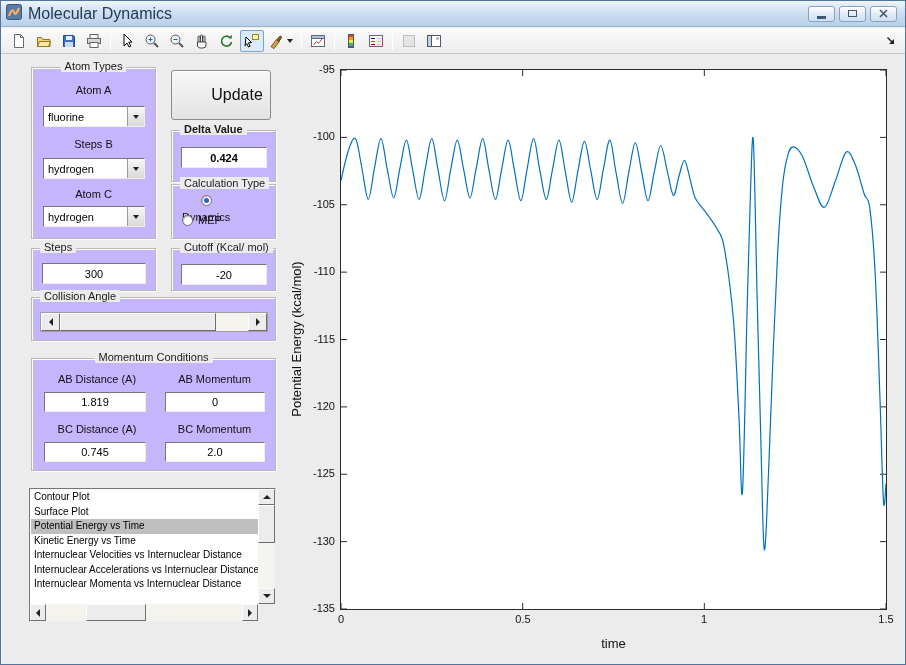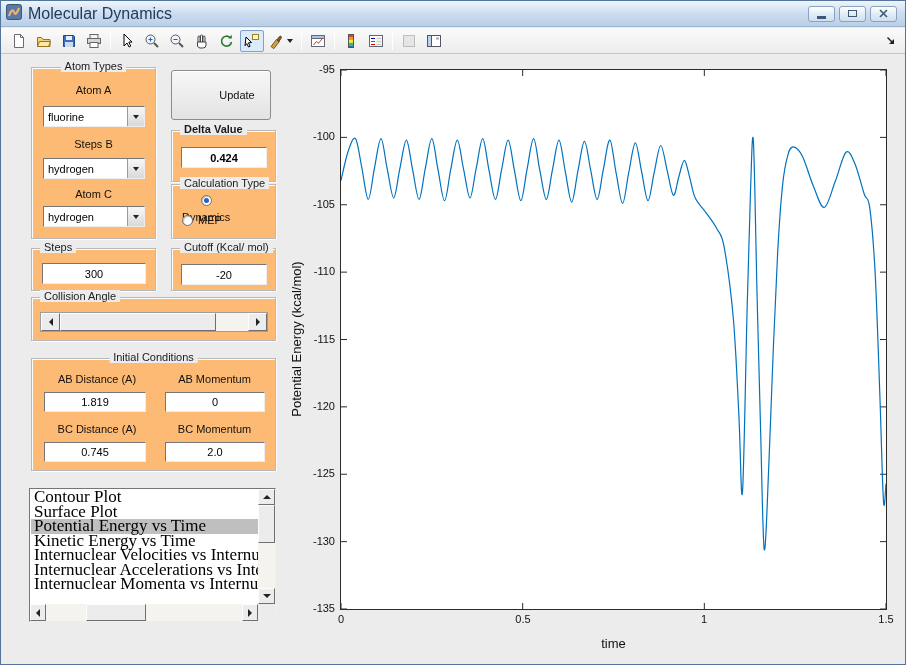--- a/index.html
+++ b/index.html
@@ -30,39 +30,39 @@
   .tool.wide{ width:32px; gap:2px; }
   .tool.pressed{ border-color:#7da2ce; background:#dcebfb; }
   .tool.disabled{ opacity:.5; filter:grayscale(1); }
   .tool-sep{ width:1px; height:18px; background:#c2c2c2; border-right:1px solid #fff; margin:0 3px; }
   .caret-down{ width:0; height:0; border-left:3px solid transparent;
     border-right:3px solid transparent; border-top:4px solid #222; }
   .dock-arrow{ margin-left:auto; margin-right:2px; display:flex; align-items:center; }
 
   
   .panel{ position:absolute; border:1px solid #b9b9b9;
-    box-shadow:inset 1px 1px 0 #fdfdfd, 1px 1px 0 #fdfdfd; background:#fdba74; }
+    box-shadow:inset 1px 1px 0 #fdfdfd, 1px 1px 0 #fdfdfd; background:#c4b5fd; }
   .panel-title{ position:absolute; top:-8px; left:8px; background:#ececec;
     padding:0 4px; font-size:11px; color:#1b1b1b; white-space:nowrap; }
   .panel-title.centered{ left:50%; transform:translateX(-50%); }
   .ctl-label{ position:absolute; font-size:11px; color:#111; text-align:center; }
 
   .edit{ position:absolute; background:#fff; border:1px solid;
     border-color:#767676 #eee #eee #767676; font-size:11px; color:#000;
     display:flex; align-items:center; justify-content:center; }
 
   .popup{ position:absolute; background:#fff; border:1px solid;
     border-color:#767676 #eee #eee #767676; display:flex; align-items:stretch; font-size:11px; }
   .popup-text{ flex:1; display:flex; align-items:center; padding-left:4px; overflow:hidden; }
   .popup-btn{ width:17px; background:linear-gradient(#f7f7f7,#d9d9d9);
     border-left:1px solid #9a9a9a; display:flex; align-items:center; justify-content:center; }
 
   .btn3d{ position:absolute; background:linear-gradient(#f7f7f7,#e3e3e3);
     border:1px solid #8c8c8c; border-radius:3px; box-shadow:inset 0 1px 0 #fff;
-    font-size:11px; color:#111; display:flex; align-items:center; justify-content:center;padding-left:32px; }
+    font-size:16px; color:#111; display:flex; align-items:center; justify-content:center;padding-left:32px; }
 
   .radio-row{ position:absolute; display:flex; align-items:center; gap:5px; font-size:11px; color:#111; }
   .radio{ width:11px; height:11px; border-radius:50%; border:1px solid #6f6f6f;
     background:#fff; box-shadow:inset 1px 1px 1px #c4c4c4; position:relative; }
   .radio.selected::after{ content:""; position:absolute; left:2px; top:2px; width:5px; height:5px;
     border-radius:50%; background:#2e63b8; }
 
   
   .sb{ position:absolute; background:#f4f3ee; border:1px solid #9e9e9e; display:flex; }
   .sb-btn{ background:#ececec; border:1px solid; border-color:#fdfdfd #6f6f6f #6f6f6f #fdfdfd;
@@ -71,21 +71,21 @@
   .sb-track{ flex:1 1 auto; }
   .tri-left{ width:0;height:0;border-top:4px solid transparent;border-bottom:4px solid transparent;border-right:4px solid #222; }
   .tri-right{ width:0;height:0;border-top:4px solid transparent;border-bottom:4px solid transparent;border-left:4px solid #222; }
   .tri-up{ width:0;height:0;border-left:4px solid transparent;border-right:4px solid transparent;border-bottom:4px solid #222; }
   .tri-down{ width:0;height:0;border-left:4px solid transparent;border-right:4px solid transparent;border-top:4px solid #222; }
 
   
   .listbox{ position:absolute; left:28px; top:487px; width:247px; height:134px;
     background:#fff; border:1px solid; border-color:#767676 #eee #eee #767676; }
   .list-items{ position:absolute; left:1px; top:1px; right:17px; bottom:17px;
-    overflow:hidden; font-size:17px; color:#000;font-family:Liberation Serif, serif; }
+    overflow:hidden; font-size:10px; color:#000; }
   .list-item{ height:14.5px; line-height:14.5px; padding-left:3px; white-space:nowrap; }
   .list-item.selected{ background:#bfbfbf; }
   .vscroll{ position:absolute; top:0; right:0; width:17px; bottom:17px;
     background:#f4f3ee; display:flex; flex-direction:column; }
   .hscroll{ position:absolute; left:0; bottom:0; right:17px; height:17px;
     background:#f4f3ee; display:flex; flex-direction:row; }
   .scroll-corner{ position:absolute; right:0; bottom:0; width:17px; height:17px; background:#ececec; }
 
   
   .plot-box{ position:absolute; left:339px; top:68px; width:547px; height:541px;
@@ -317,21 +317,21 @@
         </span>
       <span class="sb-thumb" style="width:156px;"></span>
       <span class="sb-track"></span>
       <span class="sb-btn" style="width:19px;">
           <span class="tri-right"></span>
         </span>
     </div>
   </div>
 
   <div class="panel" style="left:30px;top:357px;width:245px;height:113px;">
-    <span class="panel-title centered">Initial Conditions</span>
+    <span class="panel-title centered">Momentum Conditions</span>
     <span class="ctl-label" style="left:10px;top:14px;width:110px;">AB Distance (A)</span>
     <span class="ctl-label" style="left:130px;top:14px;width:105px;">AB Momentum</span>
     <div class="edit" style="left:12px;top:33px;width:102px;height:20px;">1.819</div>
     <div class="edit" style="left:133px;top:33px;width:100px;height:20px;">0</div>
     <span class="ctl-label" style="left:10px;top:64px;width:110px;">BC Distance (A)</span>
     <span class="ctl-label" style="left:130px;top:64px;width:105px;">BC Momentum</span>
     <div class="edit" style="left:12px;top:83px;width:102px;height:20px;">0.745</div>
     <div class="edit" style="left:133px;top:83px;width:100px;height:20px;">2.0</div>
   </div>
 

